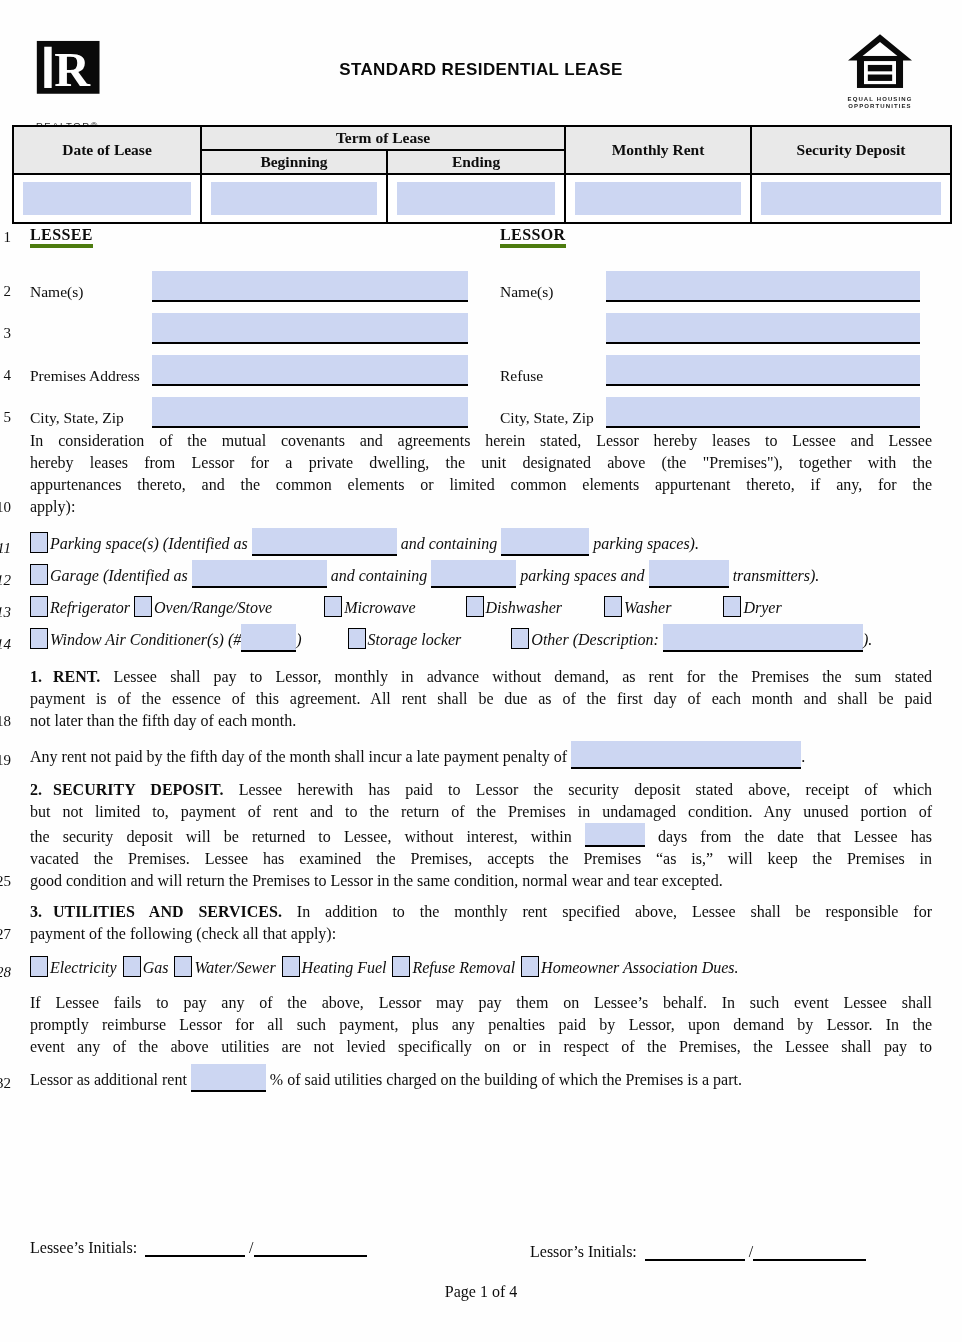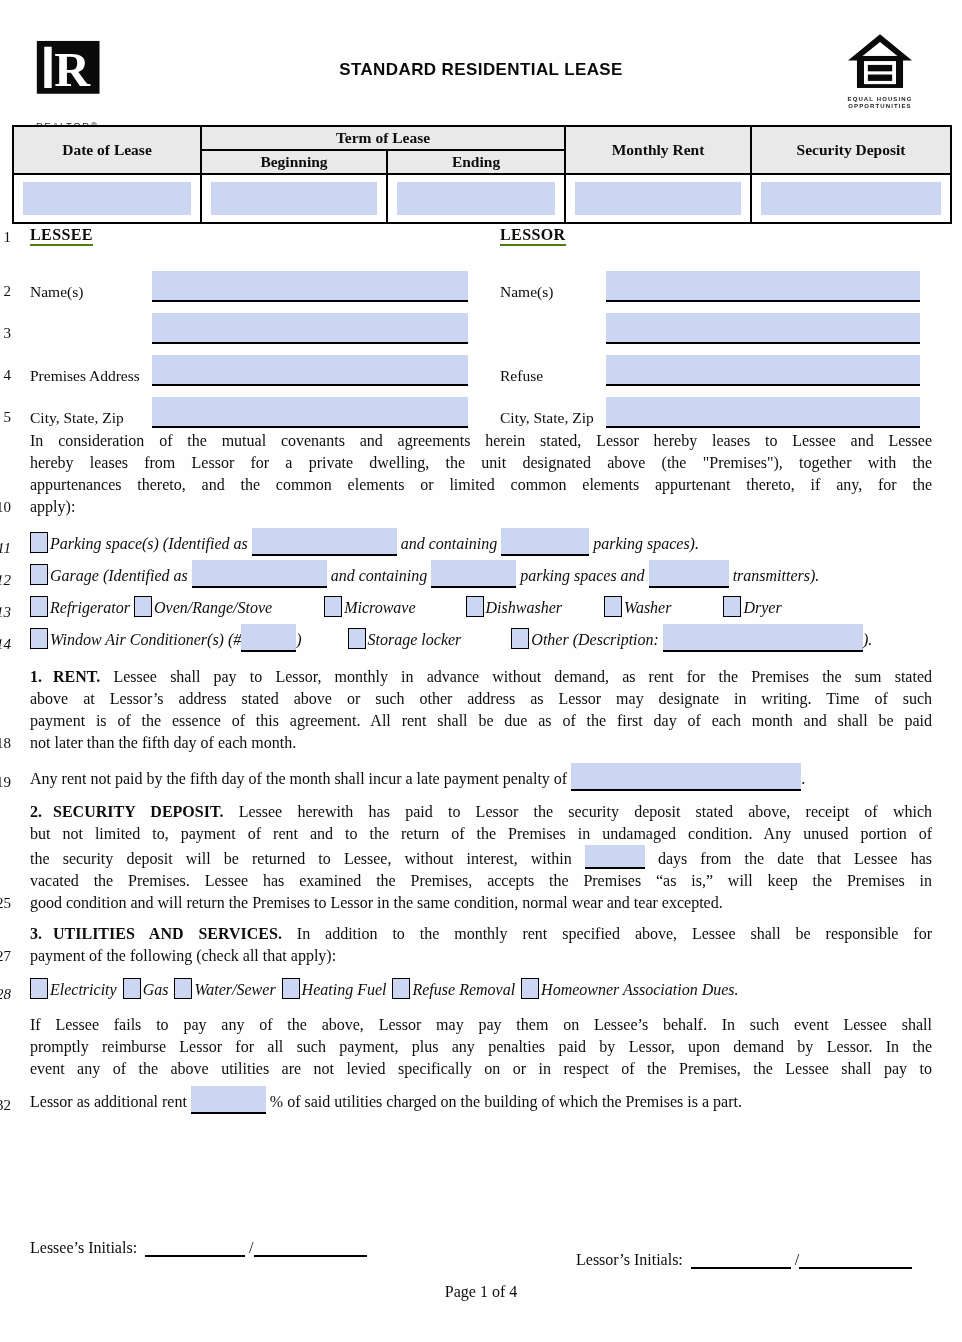--- a/index.html
+++ b/index.html
@@ -29,21 +29,21 @@
   
   .content { position:absolute; left:30px; top:226px; width:902px; }
   .line { position:relative; line-height:22px; font-size:16px; text-align:justify; text-align-last:justify; }
   .line.noj { text-align:left; text-align-last:auto; }
   .ln { position:absolute; left:-45px; bottom:0; width:26px; text-align:right; font-size:15px; line-height:22px; color:#111; white-space:nowrap; }
   .b { font-weight:bold; }
   .secnum { font-weight:bold; margin-right:11px; }
 
   
   .phead-row { position:relative; height:22px; margin-bottom:14px; }
-  .phead { display:inline-block; border-bottom:2px solid #4d7c0f; font-weight:bold; font-size:16px; letter-spacing:.4px; }
+  .phead { display:inline-block; border-bottom:4px solid #4d7c0f; font-weight:bold; font-size:16px; letter-spacing:.4px; }
   .phead-r { position:absolute; left:470px; top:0; }
   .prow { position:relative; display:flex; align-items:flex-end; height:40px; margin-bottom:2px; }
   .plabel { font-size:15.5px; padding-bottom:1px; }
   .plabelL { width:122px; }
   .plabelR { width:106px; }
   .pgap { width:32px; }
   .pf { height:31px; background:#ccd6f2; border-bottom:2.5px solid #000; box-sizing:border-box; }
   .pfL { width:316px; }
   .pfR { width:314px; }
 
@@ -57,21 +57,21 @@
   .w55{width:55px}.w60{width:60px}.w75{width:75px}.w80{width:80px}.w85{width:85px}
   .w88{width:88px}.w135{width:135px}.w145{width:145px}.w200{width:200px}.w230{width:230px}
   .ml4{margin-left:4px}.ml6{margin-left:6px}.ml42{margin-left:42px}.ml46{margin-left:46px}
   .ml50{margin-left:50px}.ml52{margin-left:52px}
   .mt6{margin-top:6px}.mt7{margin-top:7px}.mt8{margin-top:8px}.mt9{margin-top:9px}
   .mt10{margin-top:10px}
 
   
   .footer { position:absolute; top:1238px; left:30px; width:902px; height:24px; font-size:16px; }
   .f-left { position:absolute; left:0; top:0; }
-  .f-right { position:absolute; left:500px; top:12px;margin-left:46px; }
+  .f-right { position:absolute; left:500px; top:4px; }
   .iline { display:inline-block; border-bottom:2px solid #000; height:17px; vertical-align:bottom; }
   .il1 { width:100px; margin-left:8px; }
   .il2 { width:113px; }
   .page-num { position:absolute; top:1283px; left:0; right:0; text-align:center; font-size:16px; }
 </style>
 </head>
 <body>
 
 <div class="page">
 
@@ -210,21 +210,20 @@
     <div class="line noj cbrow">
       <span class="ln">13</span><span class="cb"></span><span>Refrigerator</span><span class="cb ml4"></span><span>Oven/Range/Stove</span><span class="cb ml52"></span><span>Microwave</span><span class="cb ml50"></span><span>Dishwasher</span><span class="cb ml42"></span><span>Washer</span><span class="cb ml52"></span><span>Dryer</span>
     </div>
 
     <div class="line noj cbrow">
       <span class="ln">14</span><span class="cb"></span><span>Window Air Conditioner(s) (#</span><span class="if w55"></span><span>)</span><span class="cb ml46"></span><span>Storage locker</span><span class="cb ml50"></span><span>Other (Description:</span>
       <span class="if w200"></span><span>).</span>
     </div>
 
     <div class="line mt10"><span class="ln">15</span><span class="secnum">1.</span><span class="b">RENT.</span> <span>Lessee shall pay to Lessor, monthly in advance without demand, as rent for the Premises the sum stated</span></div>
-    <div class="line"><span class="ln">16</span><span>above at Lessor’s address stated above or such other address as Lessor may designate in writing. Time of such</span></div>
     <div class="line"><span class="ln">17</span><span>payment is of the essence of this agreement. All rent shall be due as of the first day of each month and shall be paid</span></div>
     <div class="line noj"><span class="ln">18</span><span>not later than the fifth day of each month.</span></div>
 
     <div class="line noj frow mt9">
       <span class="ln">19</span><span>Any rent not paid by the fifth day of the month shall incur a late payment penalty of</span>
       <span class="if w230"></span><span>.</span>
     </div>
 
     <div class="line mt8"><span class="ln">20</span><span class="secnum">2.</span><span class="b">SECURITY DEPOSIT.</span> <span>Lessee herewith has paid to Lessor the security deposit stated above, receipt of which</span></div>
     <div class="line"><span class="ln">22</span><span>but not limited to, payment of rent and to the return of the Premises in undamaged condition. Any unused portion of</span></div>

